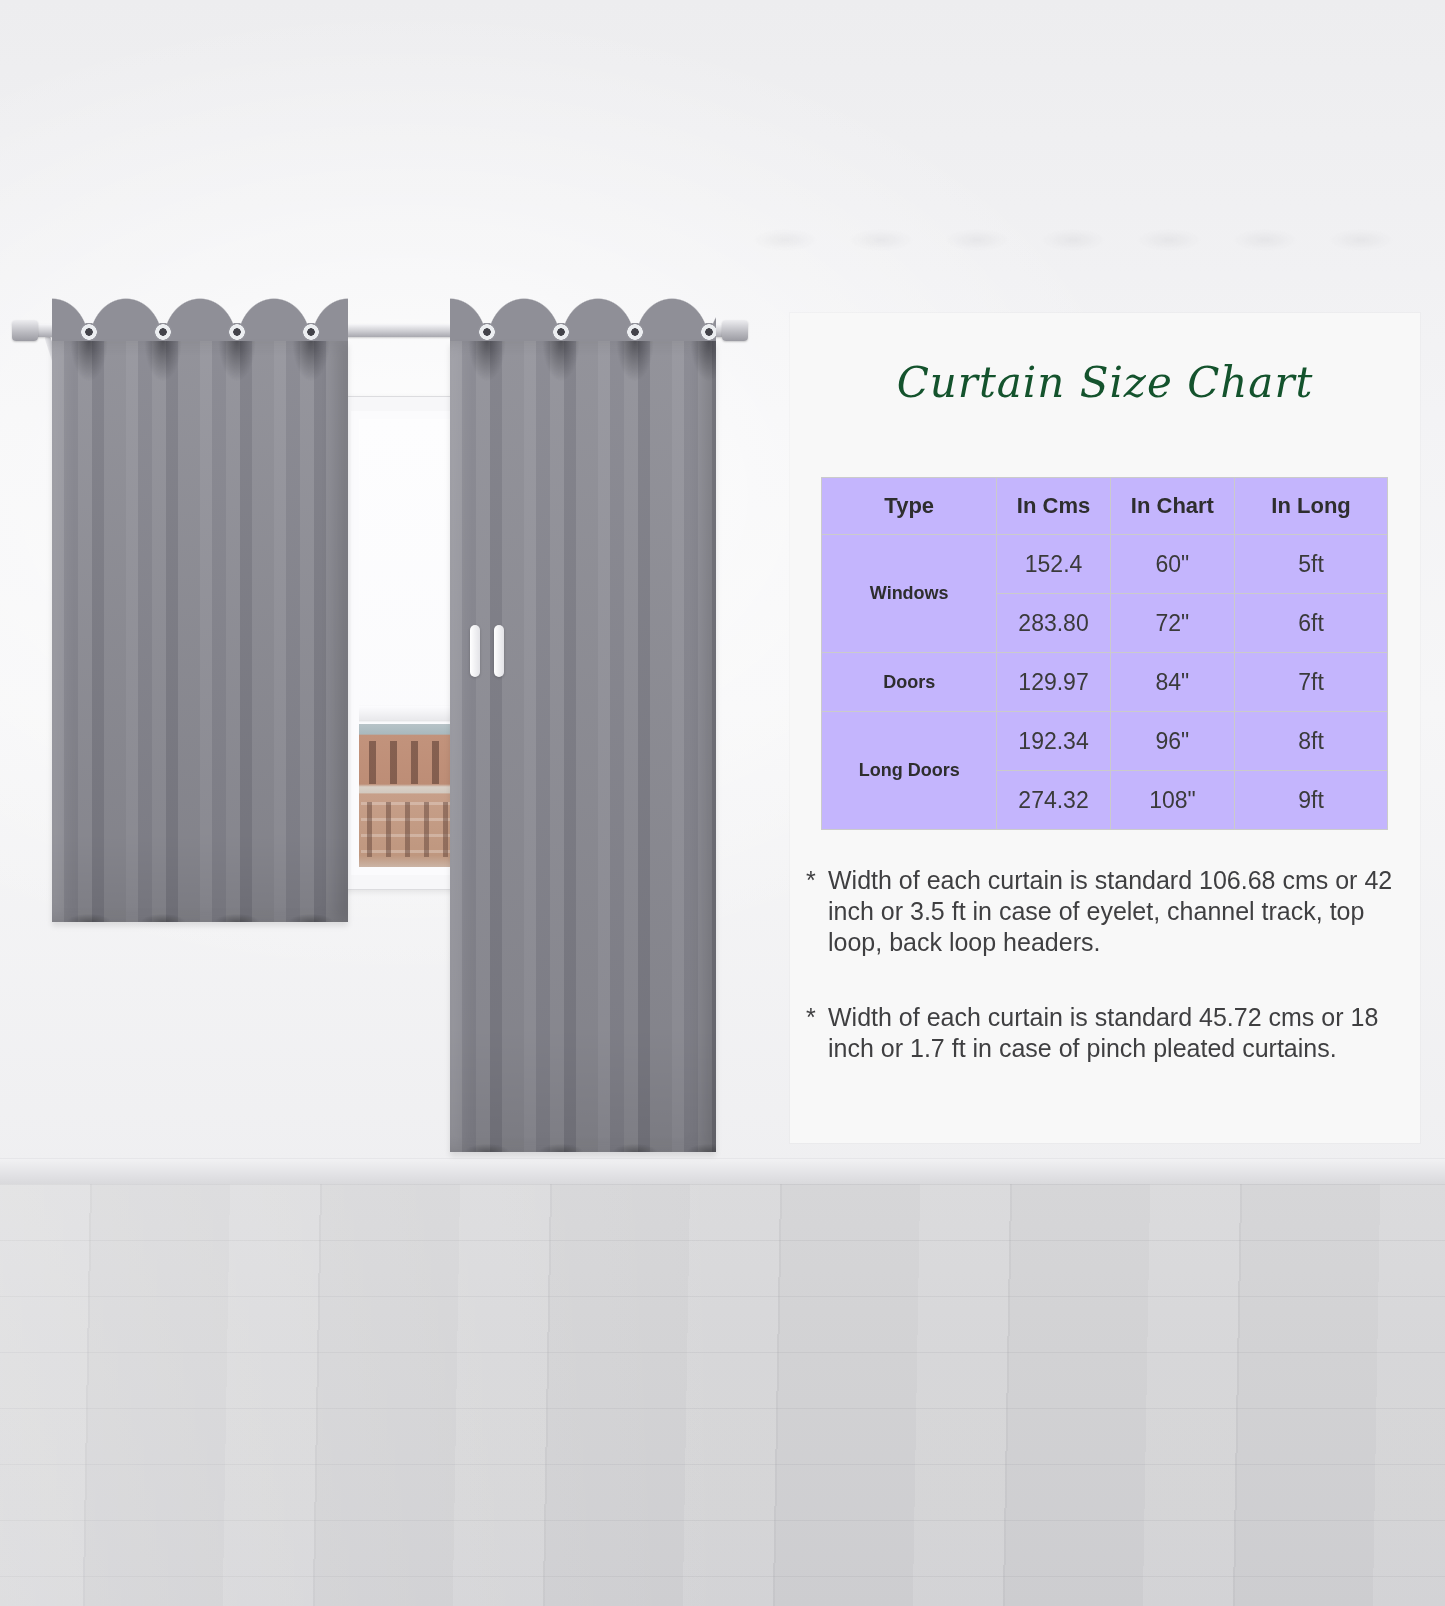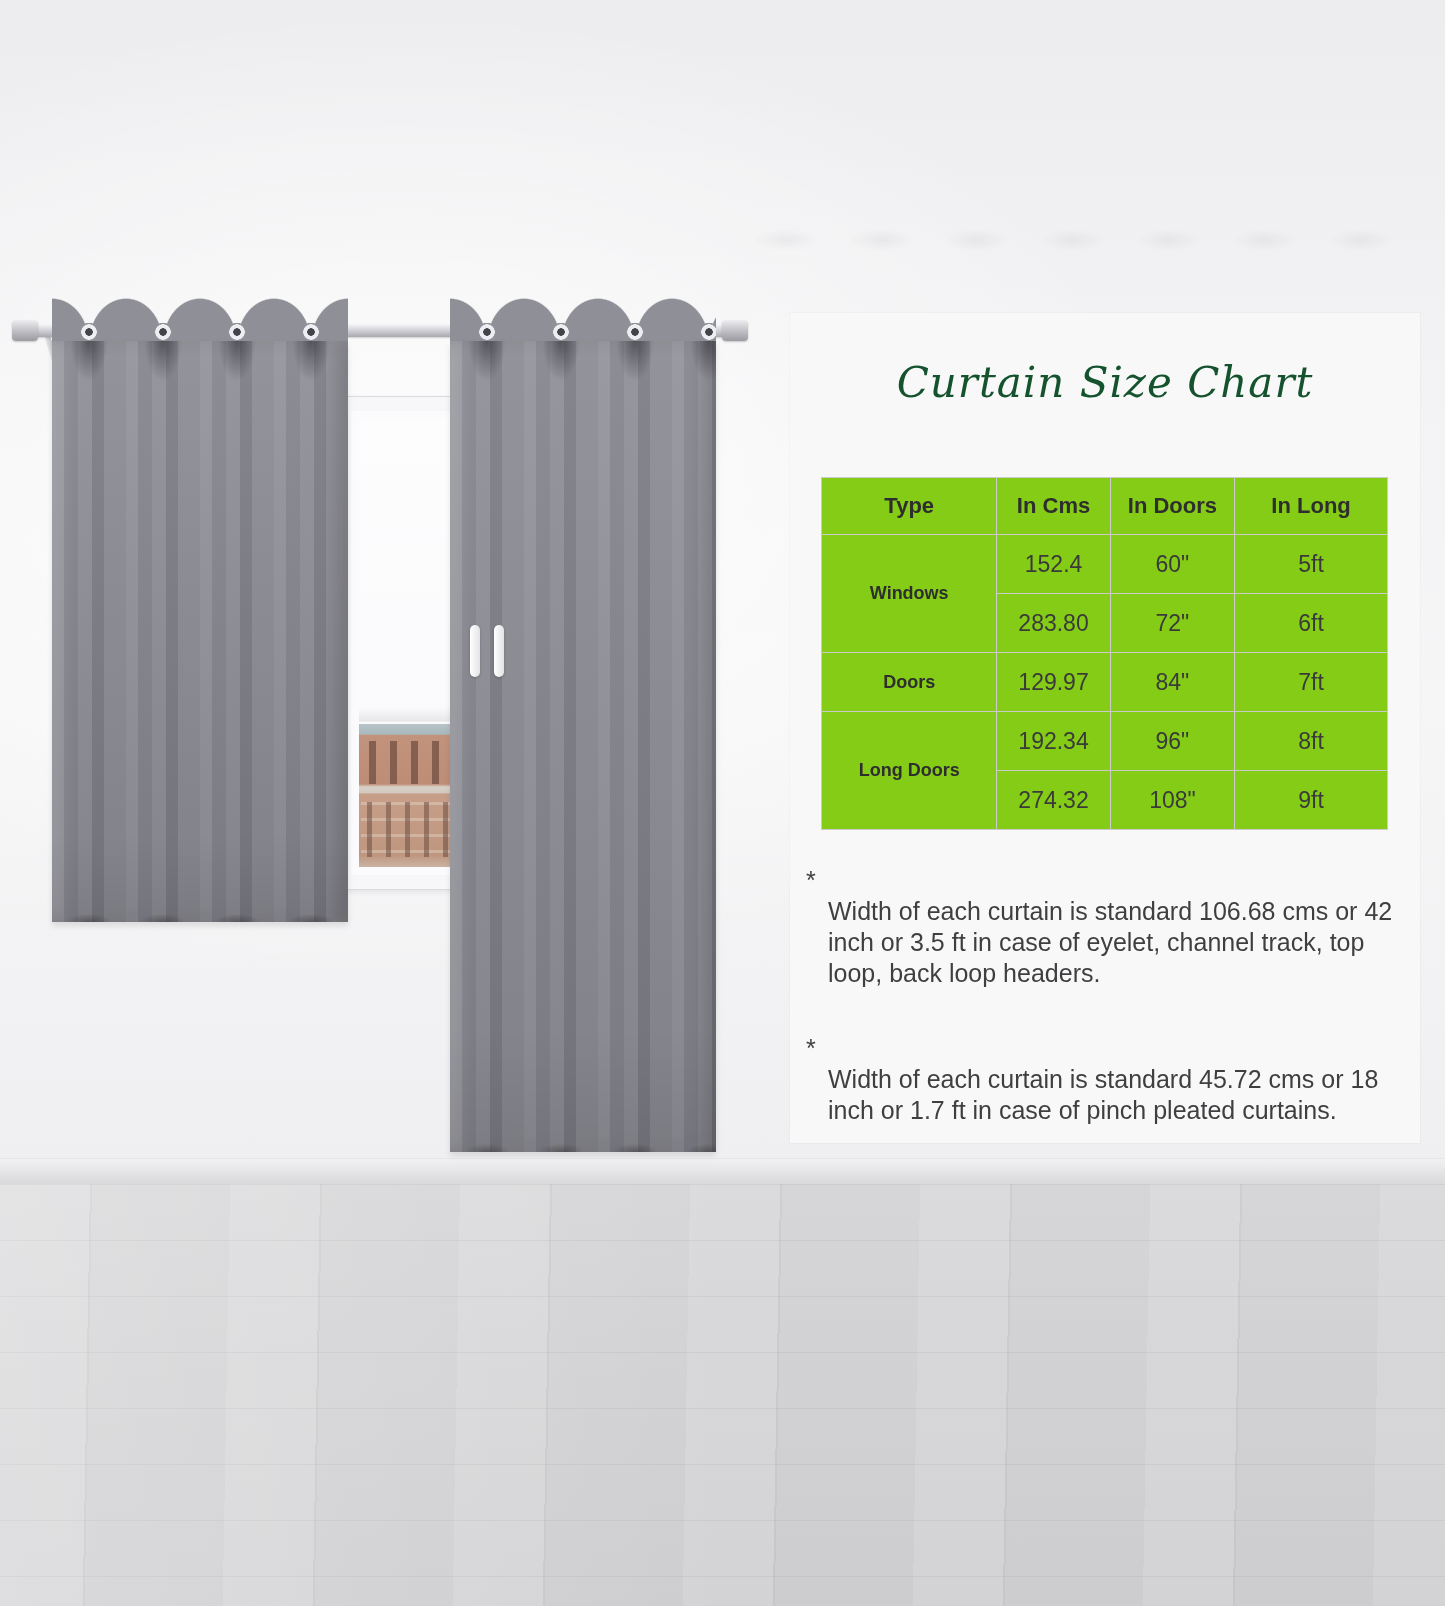--- a/index.html
+++ b/index.html
@@ -87,29 +87,29 @@
   .curtain-left{left:52px;width:296px;height:624px;}
   .curtain-right{left:450px;width:266px;height:854px;}
 
   
   .panel{left:790px;top:313px;width:630px;height:830px;background:#f8f8f8;
     box-shadow:0 0 0 1px rgba(0,0,0,.02);z-index:5;}
   .panel-title{position:absolute;left:0;right:0;top:30px;height:80px;
     font-family:"DejaVu Serif",serif;font-style:italic;font-weight:400;
     font-size:42px;line-height:80px;text-align:center;color:#14532d;letter-spacing:1px;}
   .size-table{position:absolute;left:31px;top:164px;width:567px;border-collapse:collapse;
-    font-size:22px;color:#333;background:#84cc16;}
+    font-size:22px;color:#333;background:#c4b5fd;}
   .size-table td,.size-table th{border:1px solid #cbcbcb;text-align:center;vertical-align:middle;padding:0;}
   .size-table th{height:56px;font-weight:700;font-size:22px;color:#2e2e2e;}
   .size-table td{height:58px;font-size:23px;color:#3a3a3a;}
   .size-table td.type{font-weight:700;font-size:18px;color:#2e2e2e;}
   .notes{position:absolute;left:16px;top:552px;width:588px;color:#3f3f41;}
   .note{display:flex;font-size:25px;line-height:31px;margin-bottom:44px;}
   .note .marker{flex:0 0 18px;text-align:left;}
-  .note .text{flex:1;padding-left:4px;margin-top:31px;}
+  .note .text{flex:1;padding-left:4px;}
 </style>
 </head>
 <body>
 
 <div class="abs wall"></div>
 <div class="abs wall-smudges"></div>
 
 <div class="abs window">
   <div class="abs win-inner">
     <div class="casement left">
@@ -157,21 +157,21 @@
     <colgroup>
         <col style="width:31%">
         <col style="width:20%">
         <col style="width:22%">
         <col style="width:27%">
       </colgroup>
     <tbody>
         <tr>
       <th>Type</th>
       <th>In Cms</th>
-      <th>In Doors</th>
+      <th>In Chart</th>
       <th>In Long</th>
     </tr>
     <tr>
       <td class="type" rowspan="2">Windows</td>
       <td>152.4</td>
       <td>60"</td>
       <td>5ft</td>
     </tr>
     <tr>
       <td>283.80</td>

